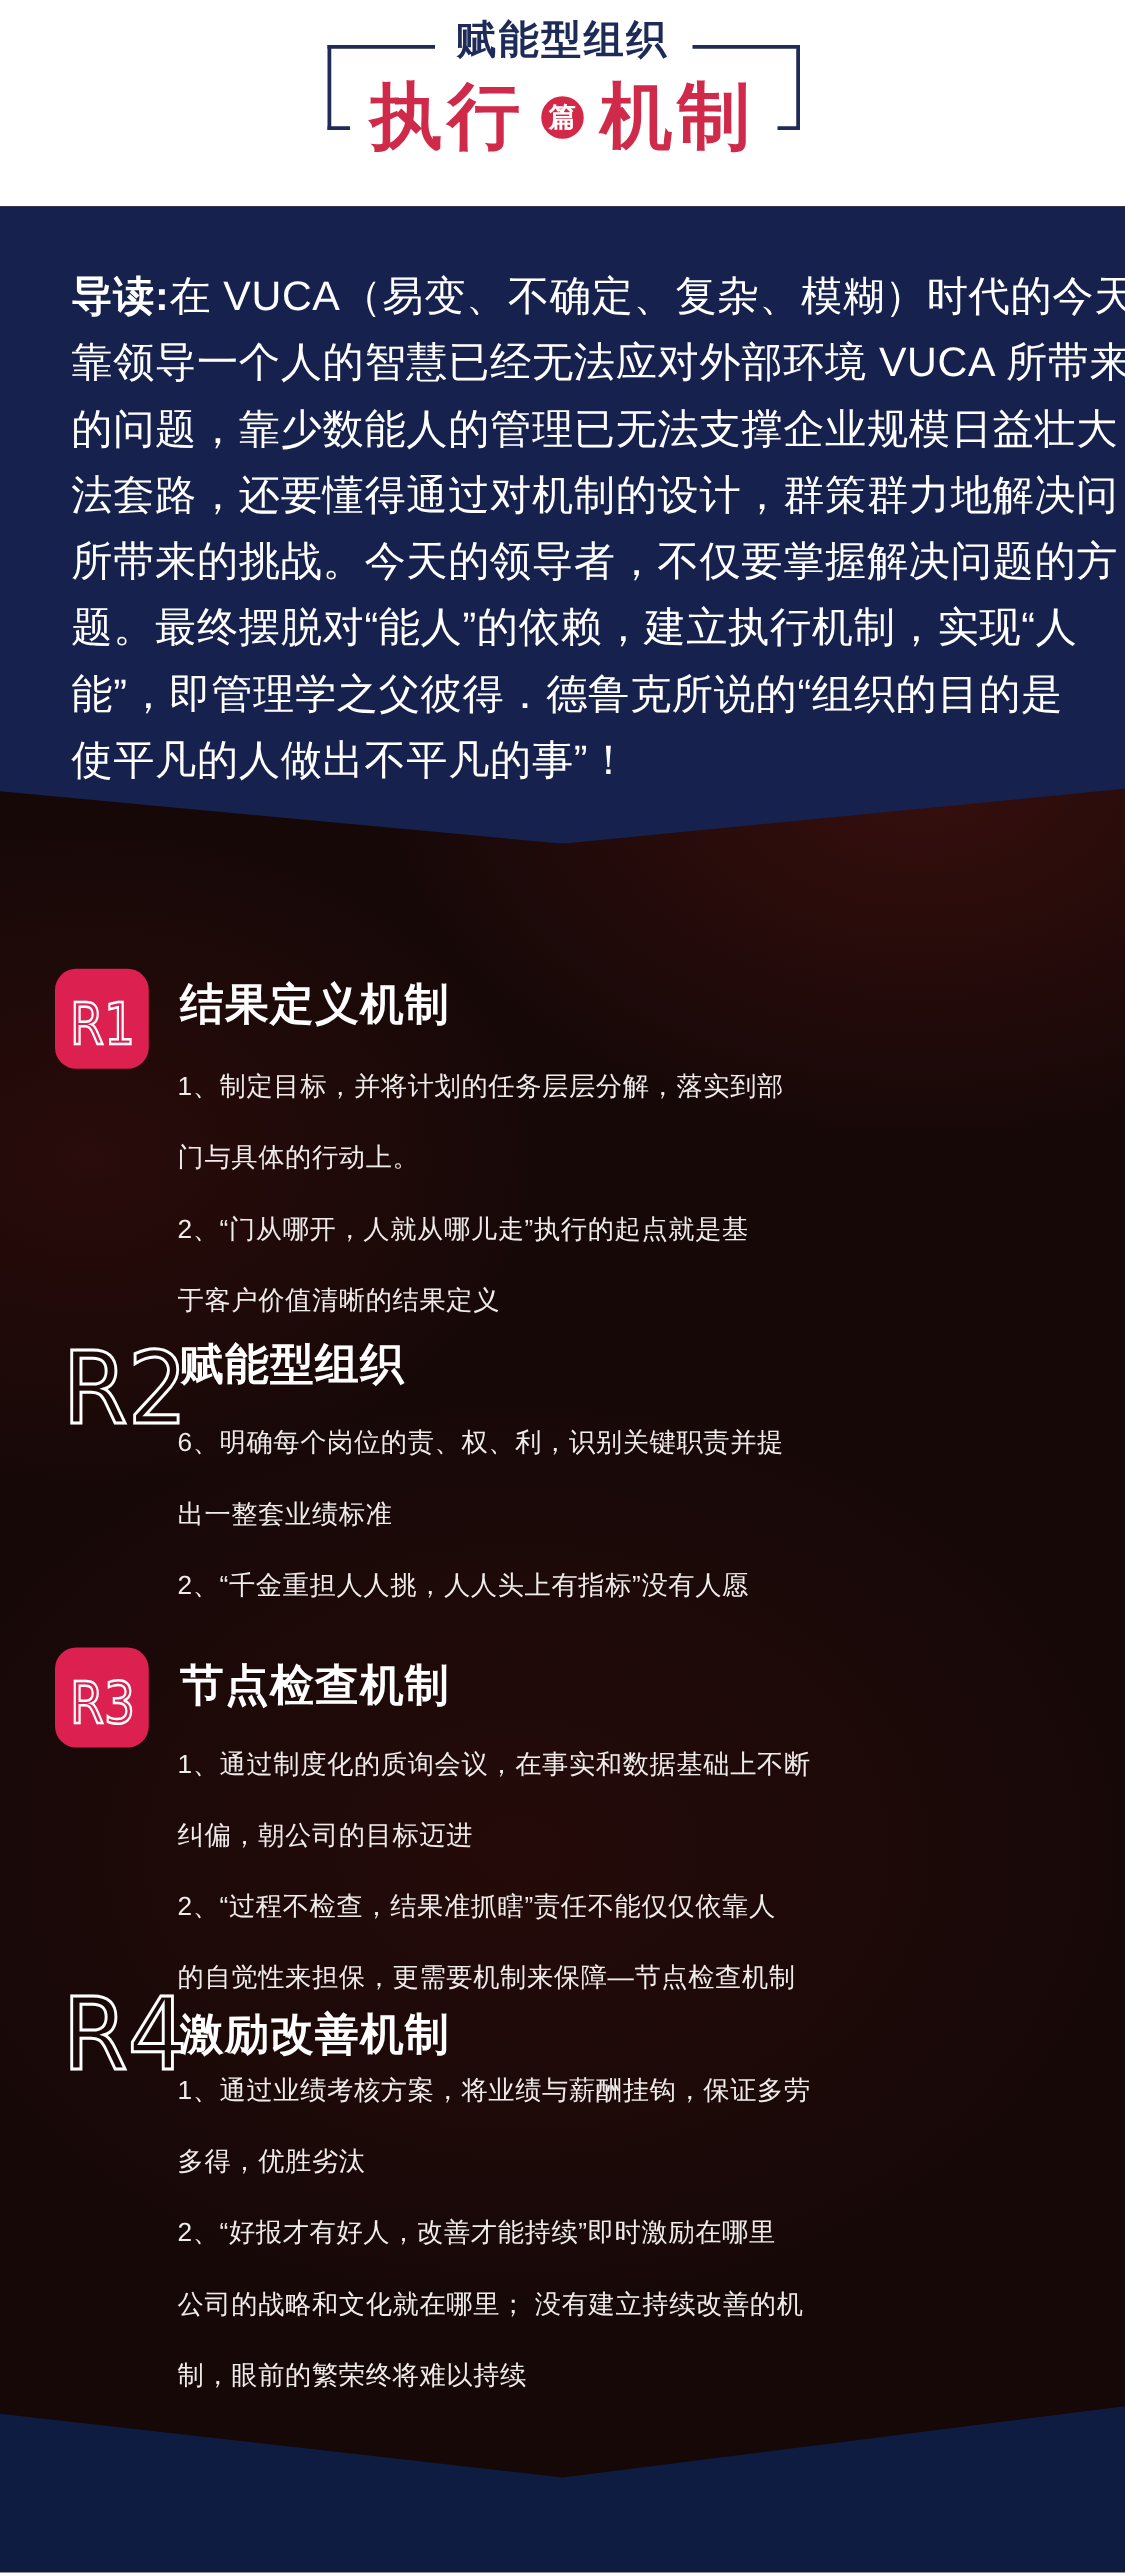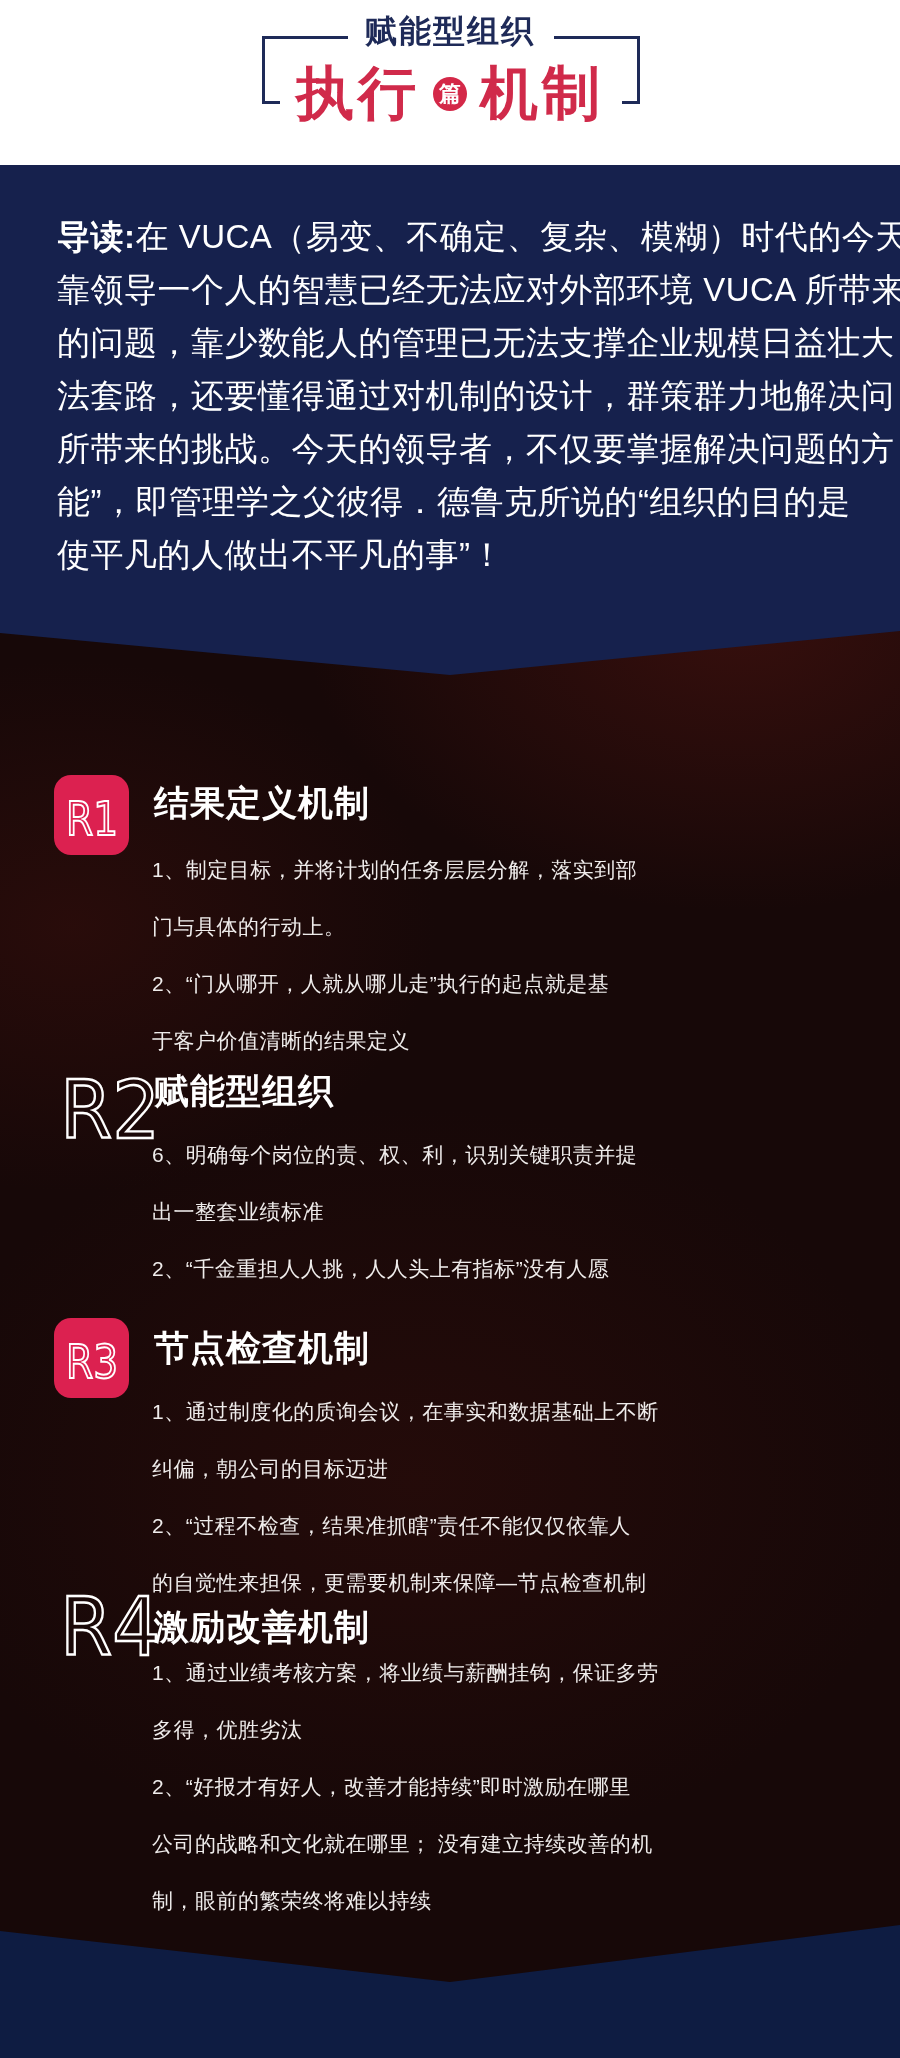--- a/index.html
+++ b/index.html
@@ -32,21 +32,21 @@
   }
   
   .intro-shape{
     position:absolute;left:0;top:165px;width:900px;height:510px;background:#16214d;
     clip-path:polygon(0px 0px,900px 0px,900px 466px,450px 510px,0px 468px);
   }
   .intro-text{position:absolute;left:57px;top:212px;width:800px;color:#ffffff;}
   .intro-text .iline{height:53px;line-height:50px;font-size:33px;letter-spacing:.5px;white-space:nowrap;}
   .intro-text .lead{font-weight:800;}
   
-  .rsec{position:absolute;left:14px;width:816px;color:#efeceb;}
+  .rsec{position:absolute;left:4px;width:816px;color:#efeceb;}
   .rbadge{
     position:absolute;left:40px;top:0;width:75px;height:80px;border-radius:17px;
     background:#dc2150;
   }
   .rlabel{position:absolute;left:42px;top:0;}
   .rtitle{position:absolute;left:140px;font-size:35px;font-weight:800;color:#ffffff;letter-spacing:1px;white-space:nowrap;text-align:center;}
   .rlines{position:absolute;left:138px;width:740px;}
   .rlines .bline{height:57px;line-height:54px;font-size:21px;letter-spacing:.5px;white-space:nowrap;color:#efeceb;}
   
   .footer-shape{
@@ -79,20 +79,21 @@
     </div>
   </div>
 
   <div class="intro-shape"></div>
   <div class="intro-text">
     <div class="iline"><span class="lead">导读:</span><span>在 VUCA（易变、不确定、复杂、模糊）时代的今天，</span></div>
     <div class="iline">靠领导一个人的智慧已经无法应对外部环境 VUCA 所带来</div>
     <div class="iline">的问题，靠少数能人的管理已无法支撑企业规模日益壮大</div>
     <div class="iline">法套路，还要懂得通过对机制的设计，群策群力地解决问</div>
     <div class="iline">所带来的挑战。今天的领导者，不仅要掌握解决问题的方</div>
+    <div class="iline">题。最终摆脱对“能人”的依赖，建立执行机制，实现“人</div>
     <div class="iline">能”，即管理学之父彼得．德鲁克所说的“组织的目的是</div>
     <div class="iline">使平凡的人做出不平凡的事”！</div>
   </div>
 
   <div class="rsec" style="top:775px;height:290px;">
     <div class="rbadge">
       <svg width="75" height="80" viewBox="0 0 75 80">
         <text x="38" y="60" text-anchor="middle" font-size="46" fill="none" stroke="#ffffff" stroke-width="2" textLength="52" lengthAdjust="spacingAndGlyphs">R1</text>
       </svg>
     </div>

